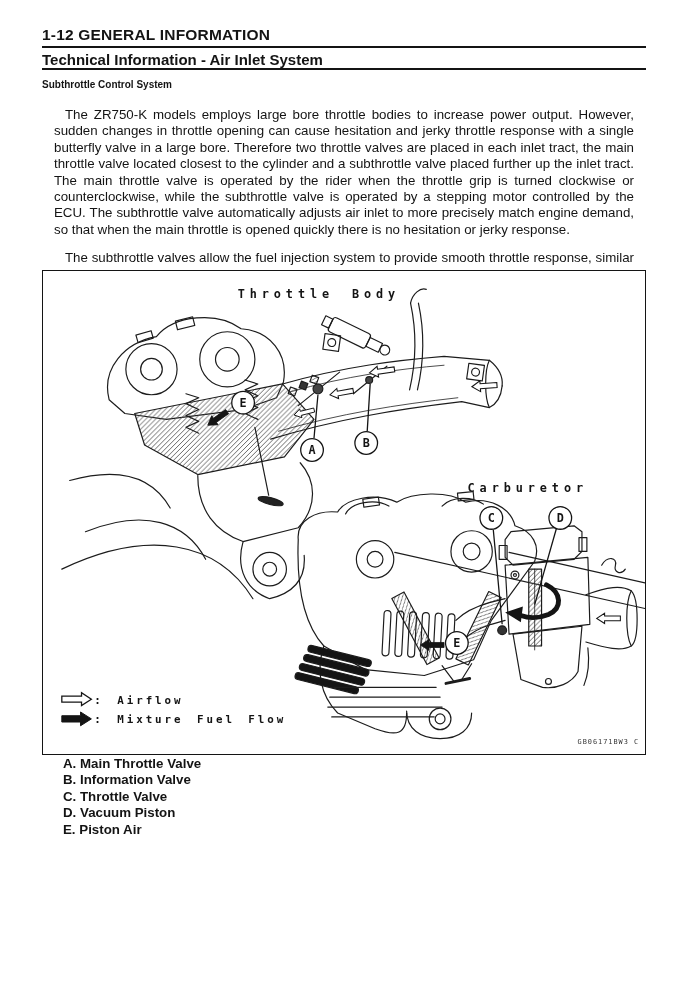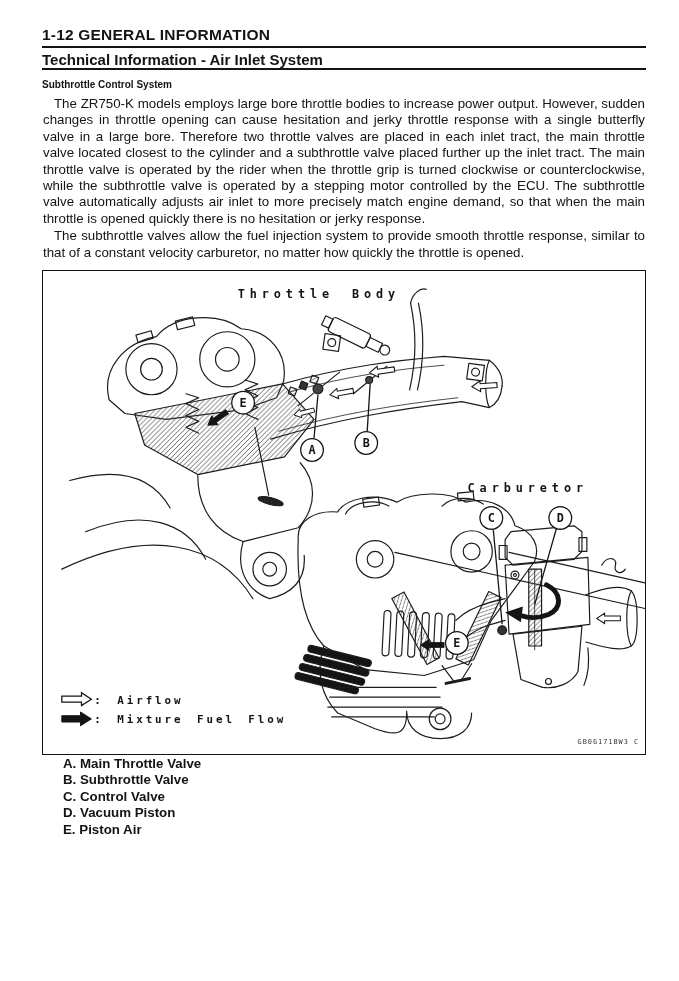--- a/index.html
+++ b/index.html
@@ -7,21 +7,21 @@
     position:relative; width:679px; height:981px; background:#ffffff;
     font-family:"Liberation Sans", sans-serif; color:#141414; overflow:hidden;border-radius:32px;
   }
   .abs { position:absolute; }
   .h1 { left:42px; top:26px; font-size:15.5px; font-weight:bold; letter-spacing:0.2px; }
   .rule1 { left:42px; top:46px; width:604px; height:2px; background:#141414; }
   .h2 { left:42px; top:51px; font-size:15px; font-weight:bold; }
   .rule2 { left:42px; top:68px; width:604px; height:2px; background:#141414; }
   .h3 { left:42px; top:79px; font-size:10px; font-weight:bold; }
   .bodytext { left:42px; top:95px; width:604px; font-size:13.3px; line-height:16.4px; }
-  .bodytext p { margin:1px; text-align:justify; text-indent:11px; }
+  .bodytext p { margin:12px; text-align:justify; text-indent:11px; }
   .figurebox {
     left:42px; top:270px; width:604px; height:485px;
     border:1.4px solid #141414; box-sizing:border-box; background:#fff;padding-left:7px;
   }
   .figurebox svg { display:block; width:100%; height:100%; }
   .keylist { left:63px; top:756px; list-style:none; margin:0; padding:0;
     font-size:13.3px; line-height:16.4px;font-weight:bold; }
   
   .dlabel { font-family:"DejaVu Sans Mono", monospace; font-size:12px; font-weight:bold;
     letter-spacing:5px; word-spacing:6px; fill:#141414; text-anchor:middle; }
@@ -238,19 +238,19 @@
         <use href="#sarrow" transform="translate(27,452) rotate(180)"></use>
         <text class="ltext" x="45" y="456.5">: Mixture Fuel Flow</text>
       </g>
 
       <text class="fcode" x="598" y="477">GB06171BW3 C</text>
     </svg>
   </figure>
 
   <ul class="abs keylist">
     <li>A. Main Throttle Valve</li>
-    <li>B. Subthrottle Valve</li>
-    <li>C. Control Valve</li>
+    <li>B. Information Valve</li>
+    <li>C. Throttle Valve</li>
     <li>D. Vacuum Piston</li>
     <li>E. Piston Air</li>
   </ul>
 
 </div>
 
 </body></html>

